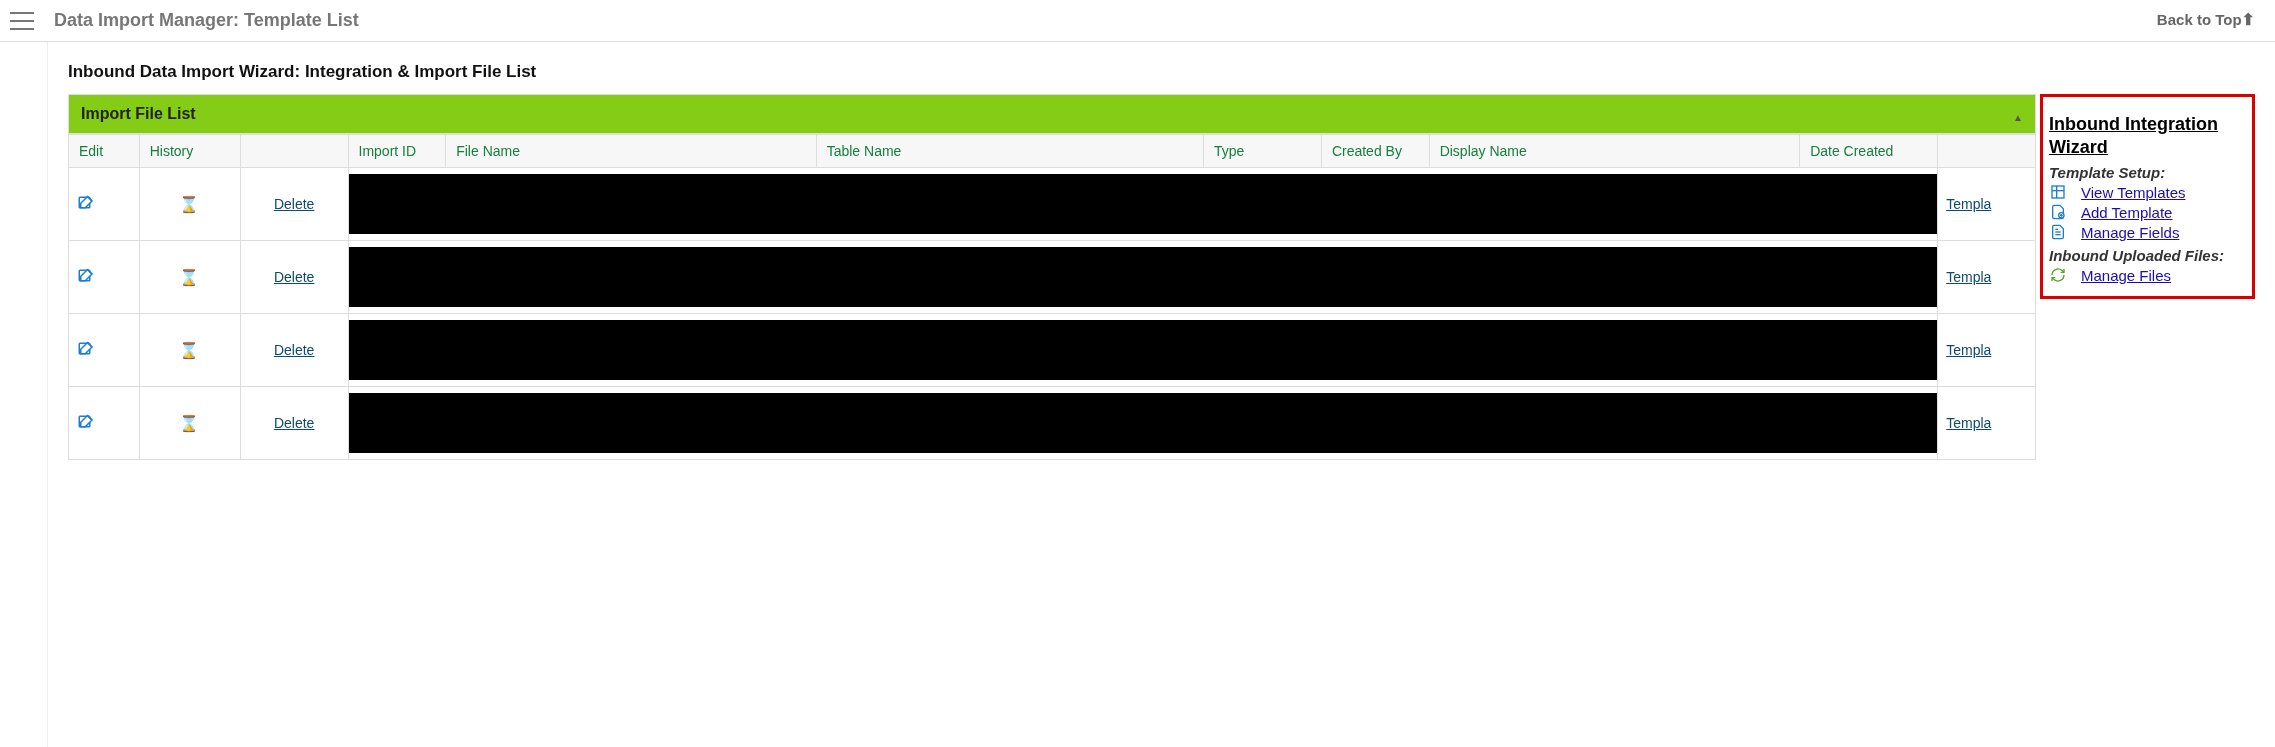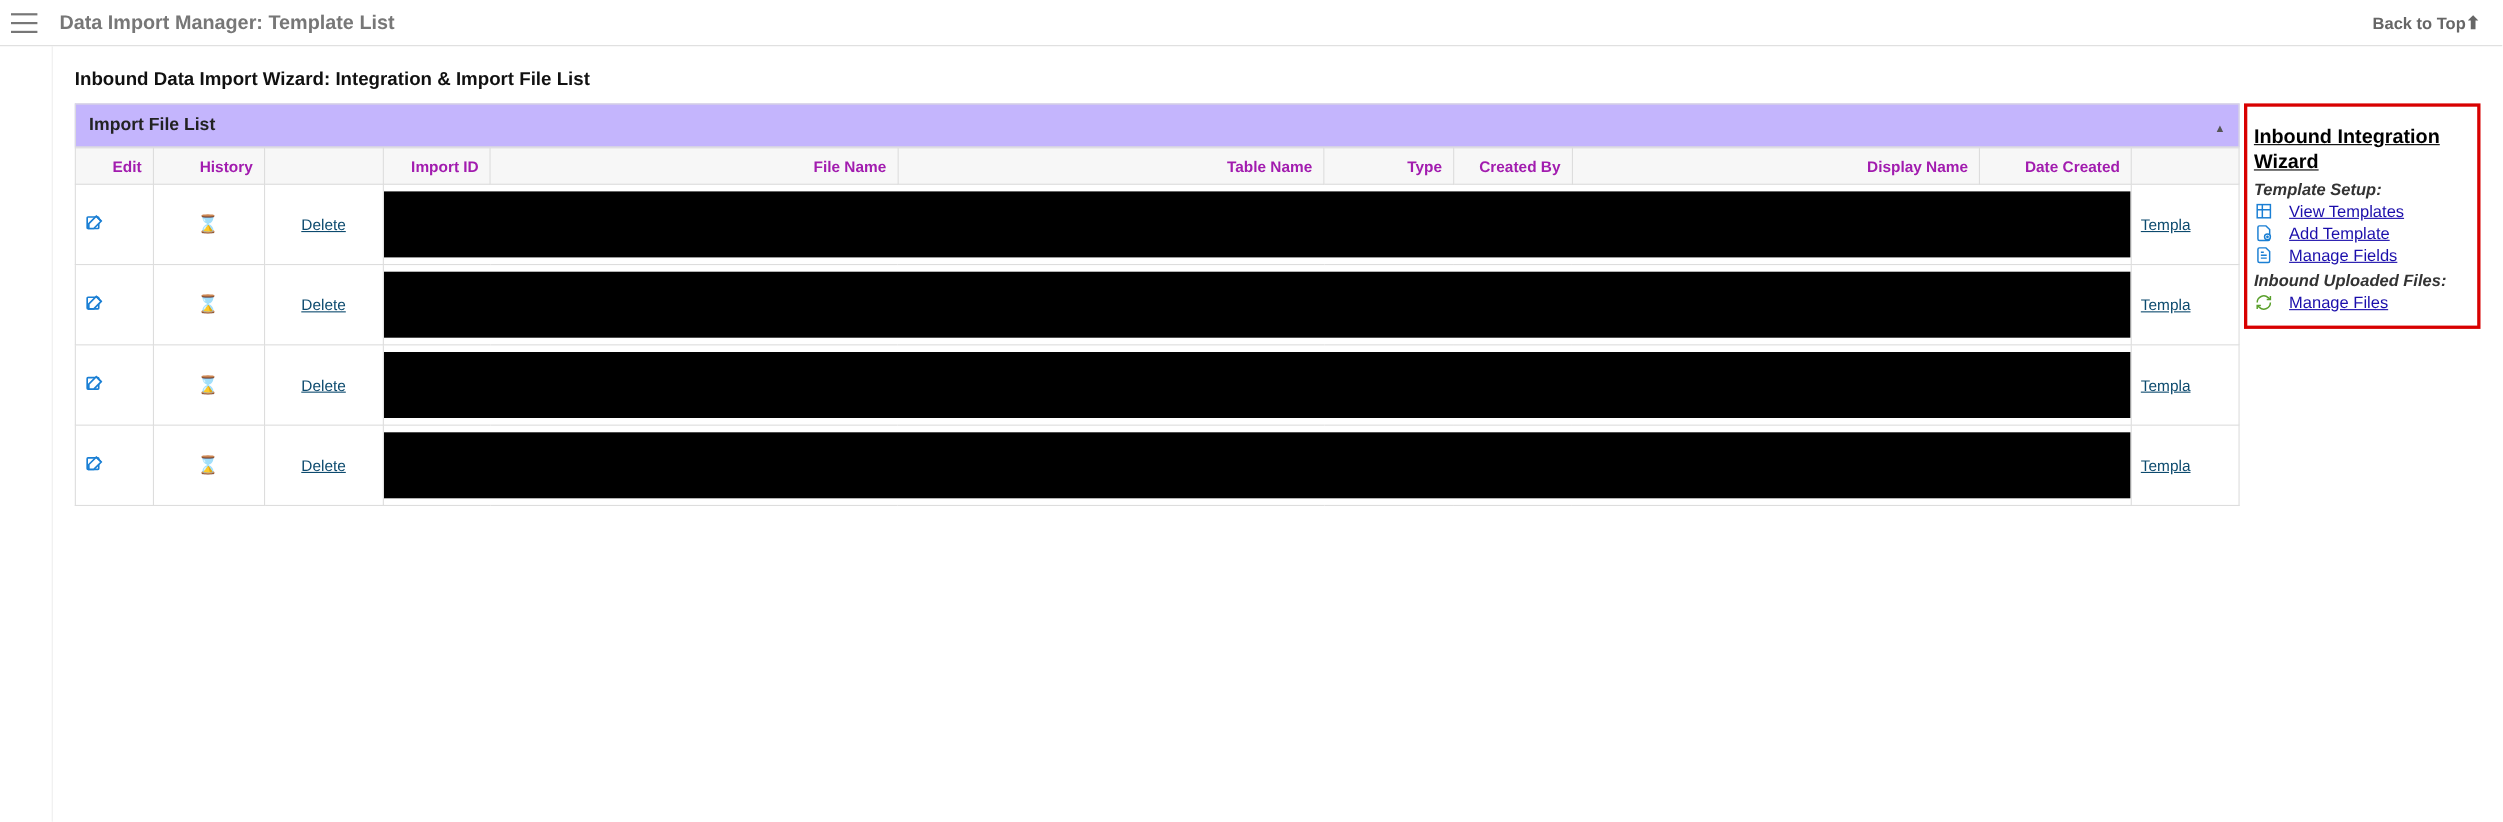--- a/index.html
+++ b/index.html
@@ -5,21 +5,21 @@
   * { box-sizing: border-box; }
   body {
     margin: 0;
     font-family: Arial, Helvetica, sans-serif;
     font-size: 14px;
     color: #333;
     background: #fff;
   }
   .topbar {
     display: flex;
-    align-items: flex-end;
+    align-items: flex-start;
     justify-content: space-between;
     padding: 10px 20px 10px 10px;
     border-bottom: 1px solid #ddd;
   }
   .topbar-left {
     display: flex;
     align-items: center;
     gap: 20px;
   }
   .hamburger {
@@ -76,21 +76,21 @@
   .main-flex {
     display: flex;
     align-items: flex-start;
     gap: 0;
   }
   .table-area {
     flex: 1 1 auto;
     min-width: 0;
   }
   .panel-header {
-    background: #c4b5fd;
+    background: #84cc16;
     border: 1px solid #ddd;
     padding: 10px 12px;
     display: flex;
     align-items: flex-end;
     justify-content: space-between;
   }
   .panel-header-title {
     font-size: 16px;
     font-weight: bold;
     color: #222;
@@ -102,24 +102,24 @@
   }
   table.grid {
     width: 100%;
     border-collapse: collapse;
     table-layout: fixed;
   }
   table.grid th {
     background: #f7f7f7;
     border: 1px solid #ddd;
     padding: 8px 10px;
-    text-align: right;
-    font-weight: bold;
+    text-align: left;
+    font-weight: normal;
     font-size: 14px;
-    color: #a21caf;
+    color: #15803d;
     vertical-align: middle;
   }
   table.grid td {
     border: 1px solid #ddd;
     padding: 6px 8px;
     vertical-align: middle;
     height: 72px;
     overflow: hidden;
   }
   .col-edit { width: 42px; }

